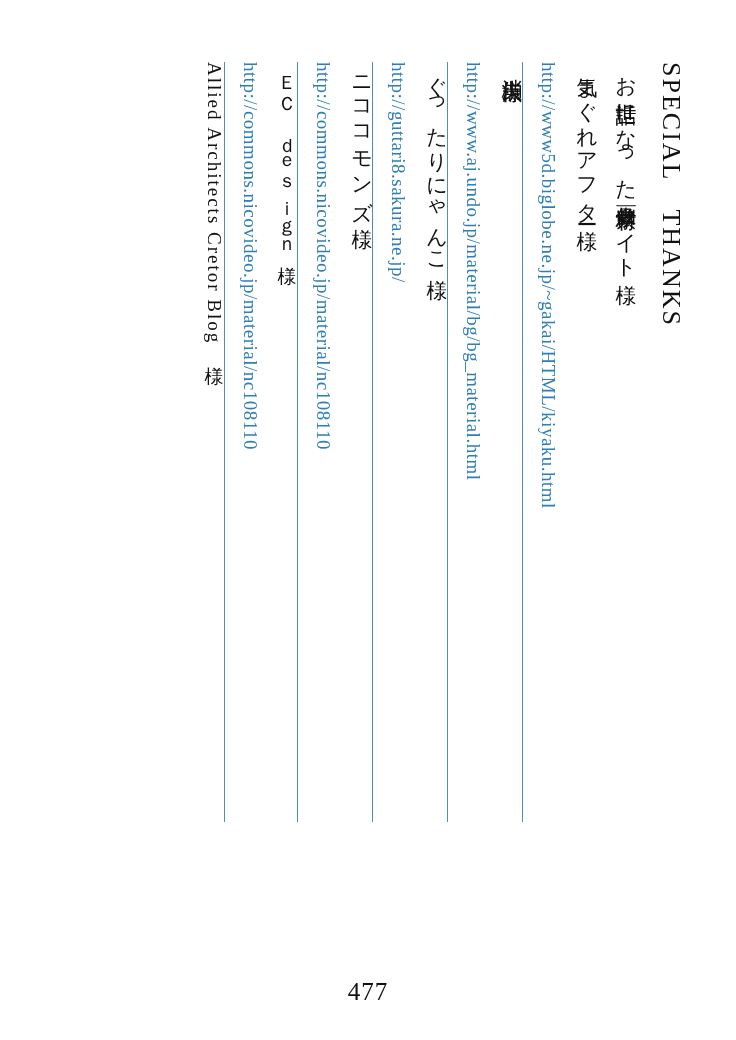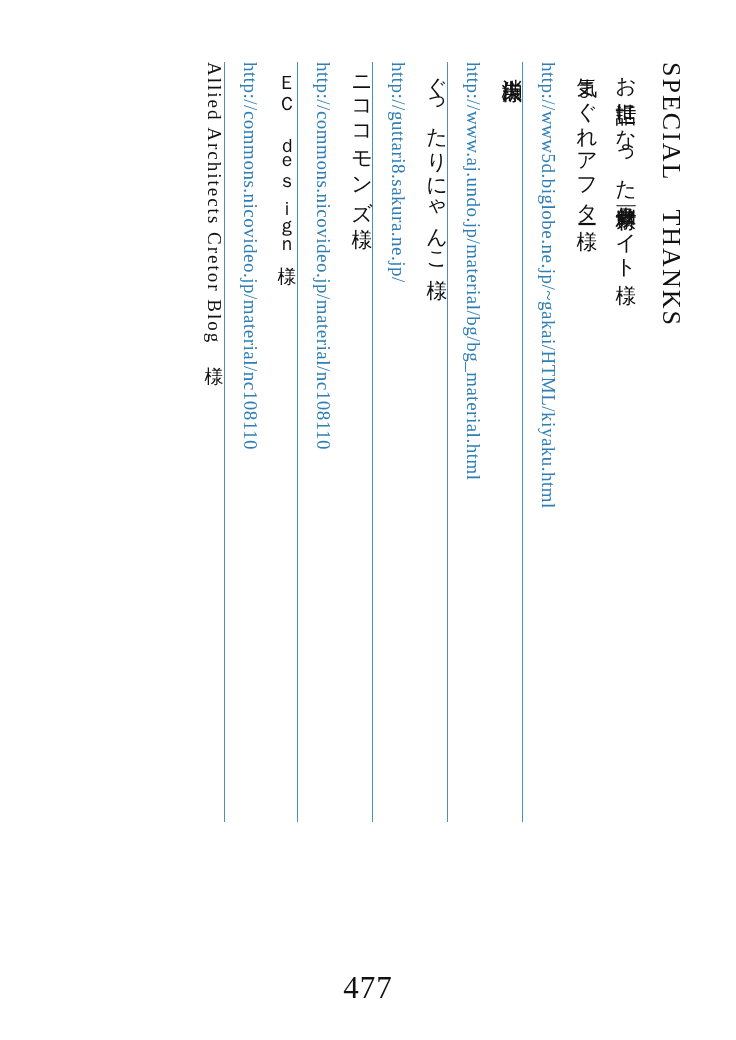--- a/index.html
+++ b/index.html
@@ -80,21 +80,21 @@
     padding-left: 18px;
     font-family: "DejaVu Serif", serif;
   }
 
   #page-number {
     position: absolute;
     left: 0;
     right: 0;
     bottom: 34px;
     text-align: center;
-    font-size: 31px;
+    font-size: 25px;
     font-family: "Liberation Serif", serif;
     color: #111111;
     letter-spacing: 1px;
   }
 </style>
 </head>
 <body>
 
 <div id="page">
 

